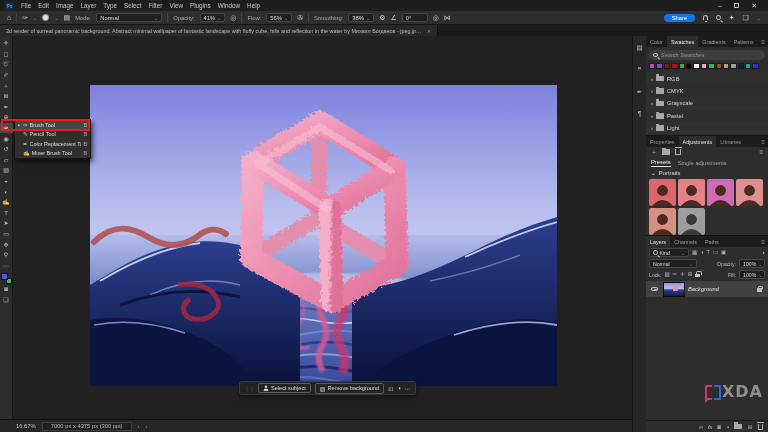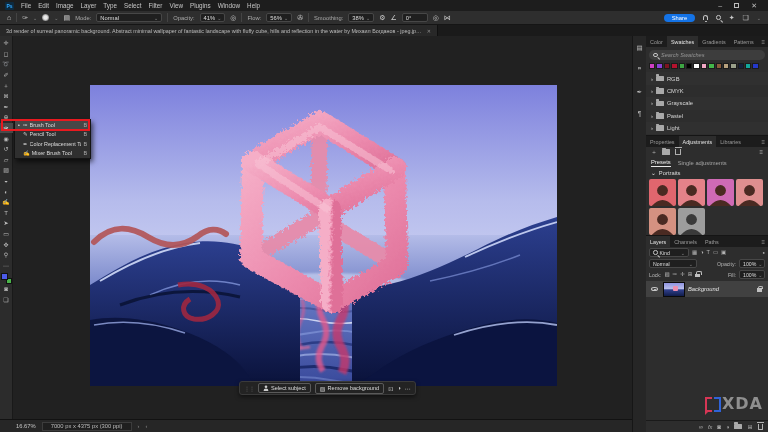--- a/index.html
+++ b/index.html
@@ -118,21 +118,21 @@
   .icon-eye::after { content:""; position:absolute; left:2px; top:1px; width:1.6px; height:1.6px; background:#c8c8c8; border-radius:50%; }
   .layer-thumb { width:22px; height:15px; border:1px solid #0a0a0a; background:linear-gradient(180deg,#9094e2 0%,#b9bfec 45%,#31408c 52%,#101c4a 100%); position:relative; flex:none; }
   .layer-thumb::after { content:""; position:absolute; left:9px; top:3px; width:5px; height:5px; background:#ee8fb0; border-radius:1px; }
   .layer-name { font-style:italic; font-size:5.8px; color:#e4e4e4; flex:1; }
   .icon-lock { width:5px; height:3.8px; background:#c0c0c0; position:relative; flex:none; margin-right:3px; margin-top:2px; }
   .icon-lock::before { content:""; position:absolute; left:0.8px; top:-2.6px; width:3.4px; height:2.6px; border:1px solid #c0c0c0; border-bottom:none; border-radius:2px 2px 0 0; }
   .layers-foot { position:absolute; left:0; bottom:0; width:122px; height:12px; background:#2d2d2d; border-top:1px solid #1a1a1a; display:flex; align-items:center; justify-content:flex-end; gap:5px; padding-right:5px; }
   .fx-label { font-size:5.5px; font-style:italic; color:#b0b0b0; }
 
   
-  .xda { position:absolute; right:5px; bottom:20px; display:flex; align-items:center; gap:1.5px; }
+  .xda { position:absolute; right:5px; bottom:32px; display:flex; align-items:center; gap:1.5px; }
   .xb-l { width:7px; height:15px; border:2.5px solid #d63655; border-right:none; position:relative; }
   .xb-l::after { content:""; position:absolute; left:-2.5px; bottom:-5.5px; width:0; height:0; border-style:solid; border-width:5px 5px 0 0; border-color:#d63655 transparent transparent transparent; }
   .xb-r { width:7px; height:15px; border:2.5px solid #2f63d8; border-left:none; }
   .xda-text { font-size:16px; font-weight:bold; color:#8f8f8f; letter-spacing:1px; font-family:"DejaVu Sans",sans-serif; line-height:1; }
 </style>
 </head>
 <body>
 
 <div id="menubar" class="abs">
   <span class="ps-badge">Ps</span>

